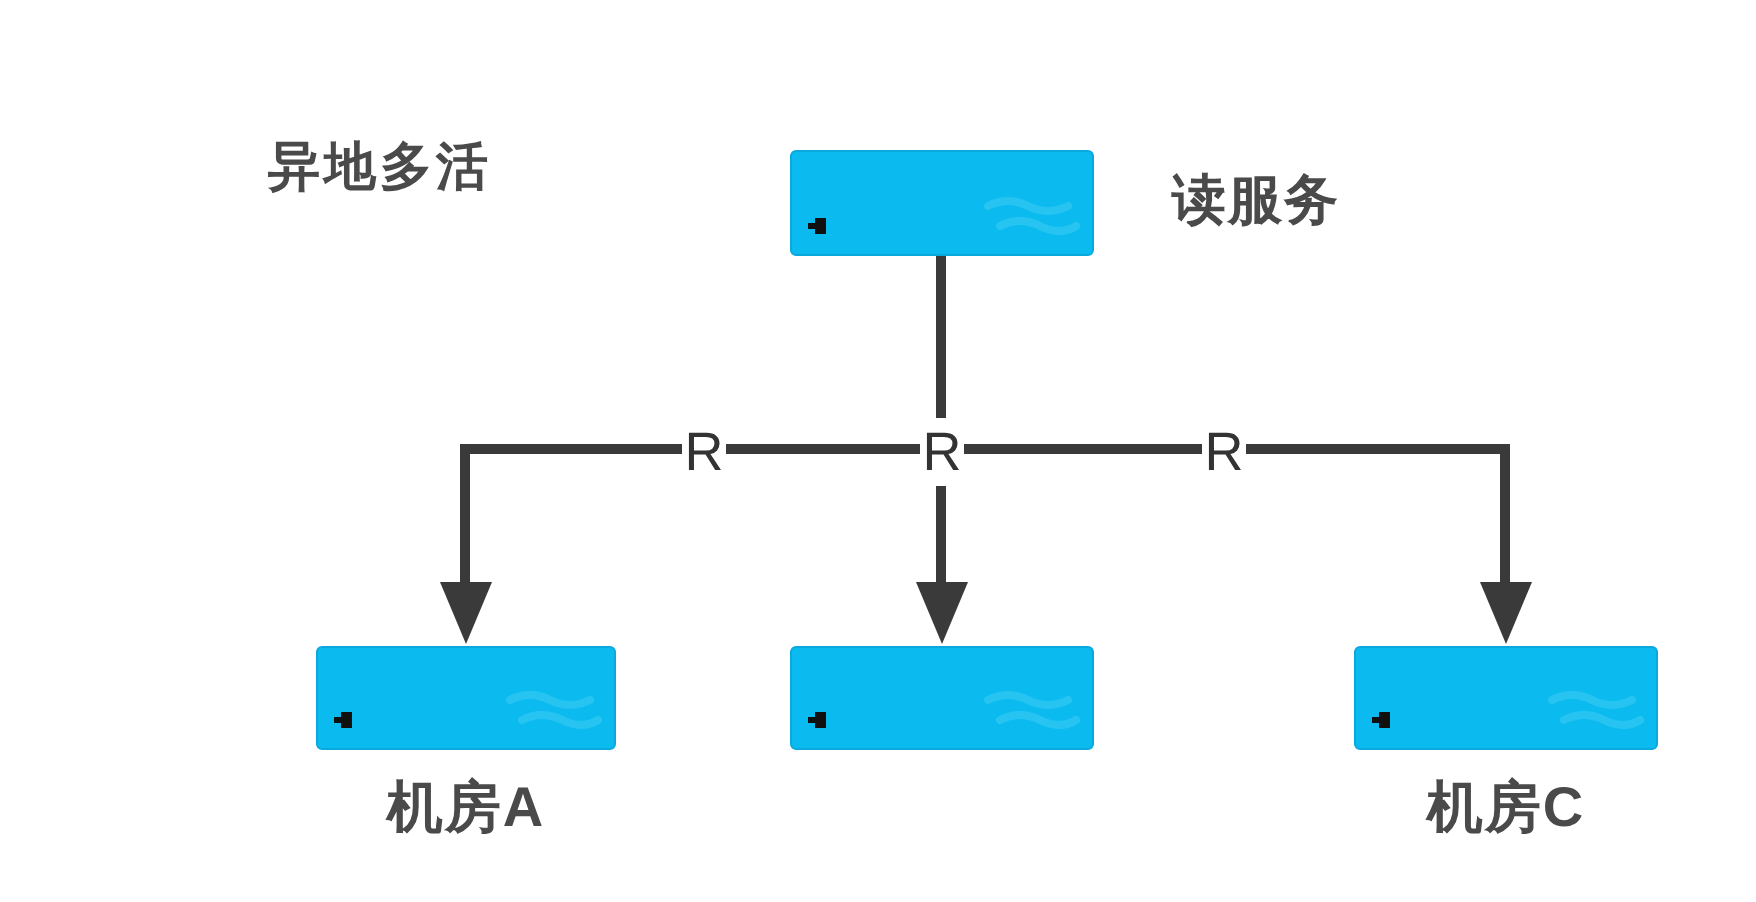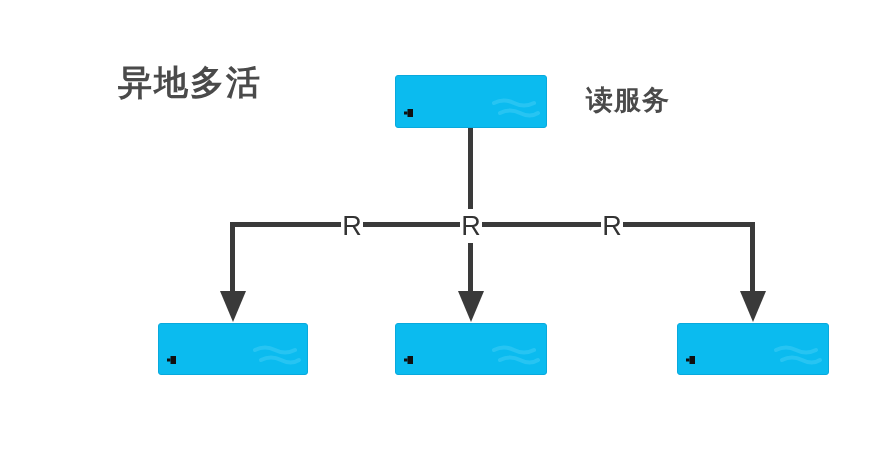--- a/index.html
+++ b/index.html
@@ -23,21 +23,21 @@
 
   
   .title-box {
     position: absolute;
     left: 48px; top: 48px;
     width: 284px; height: 70px;
     background: var(--label-bg);
     display: flex; align-items: center; justify-content: center;
   }
   .title-box .title-text {
-    font-size: 34px;
+    font-size: 26px;
     font-weight: bold;
     color: var(--text);
     letter-spacing: 2px;
   }
 
   
   .node {
     position: absolute;
     background: var(--node-fill);
     border: 1px solid var(--node-edge);
@@ -179,14 +179,16 @@
     <svg class="marker" viewBox="0 0 9 8" xmlns="http://www.w3.org/2000/svg">
       <rect x="3.5" y="0" width="5.5" height="8" fill="#101010"></rect>
       <rect x="0" y="2.5" width="3.5" height="3" fill="#101010"></rect>
     </svg>
     <svg class="watermark" viewBox="0 0 52 30" xmlns="http://www.w3.org/2000/svg">
       <path d="M4 10 Q14 5 24 10 T44 10" fill="none" stroke="#3ecdf6" stroke-width="4" stroke-linecap="round"></path>
       <path d="M10 20 Q20 15 30 20 T48 20" fill="none" stroke="#3ecdf6" stroke-width="4" stroke-linecap="round"></path>
     </svg>
   </div>
 
+  <div class="room-label room-label-a">机房A</div>
+  <div class="room-label room-label-c">机房C</div>
 
 </div>
 
 </body></html>

